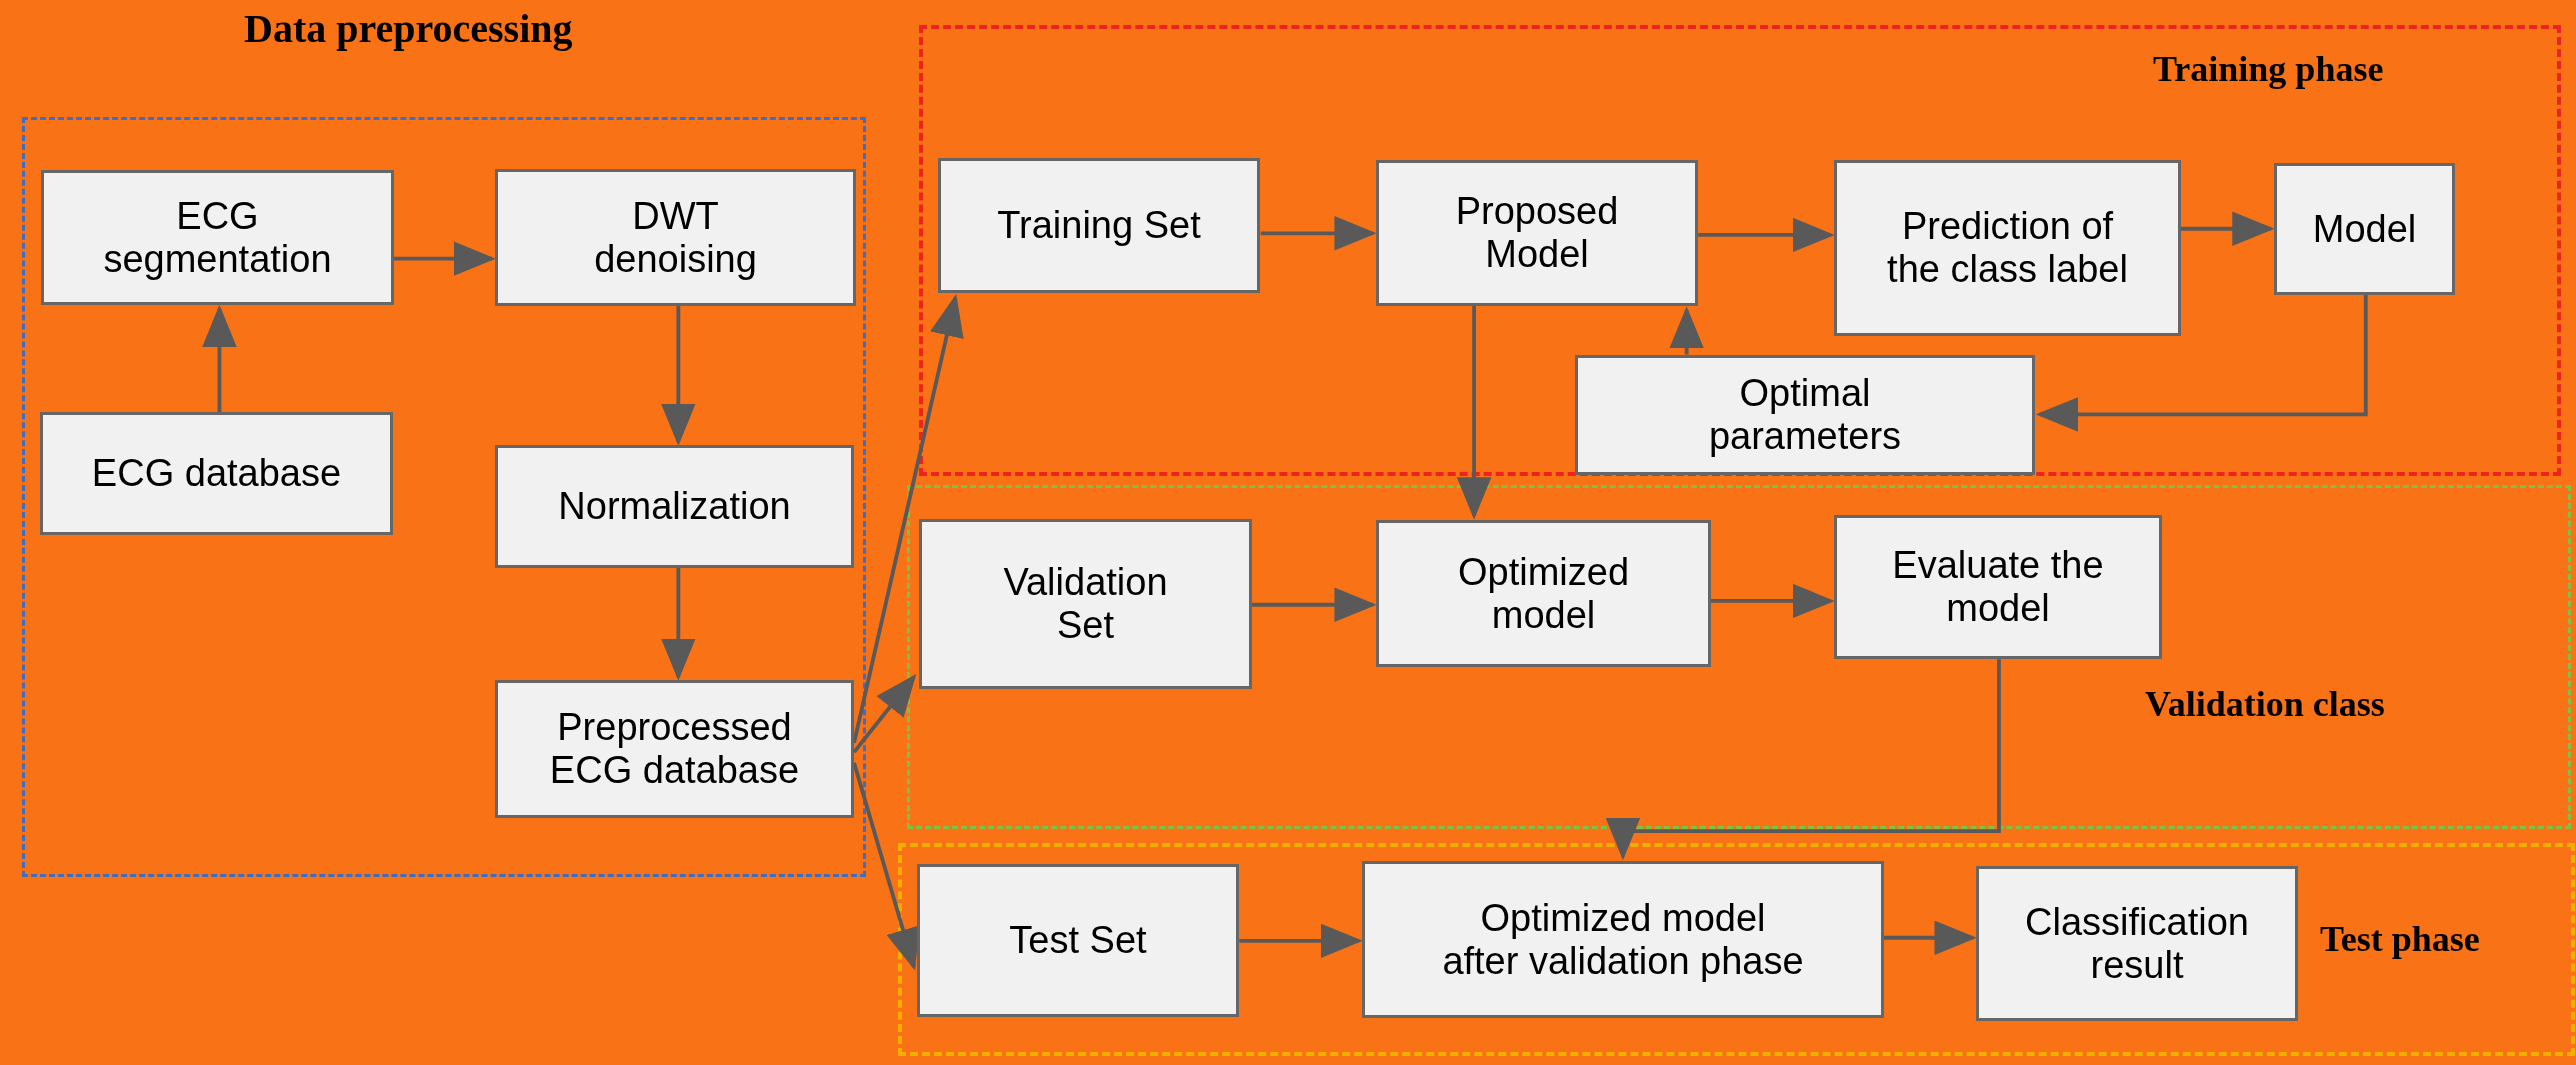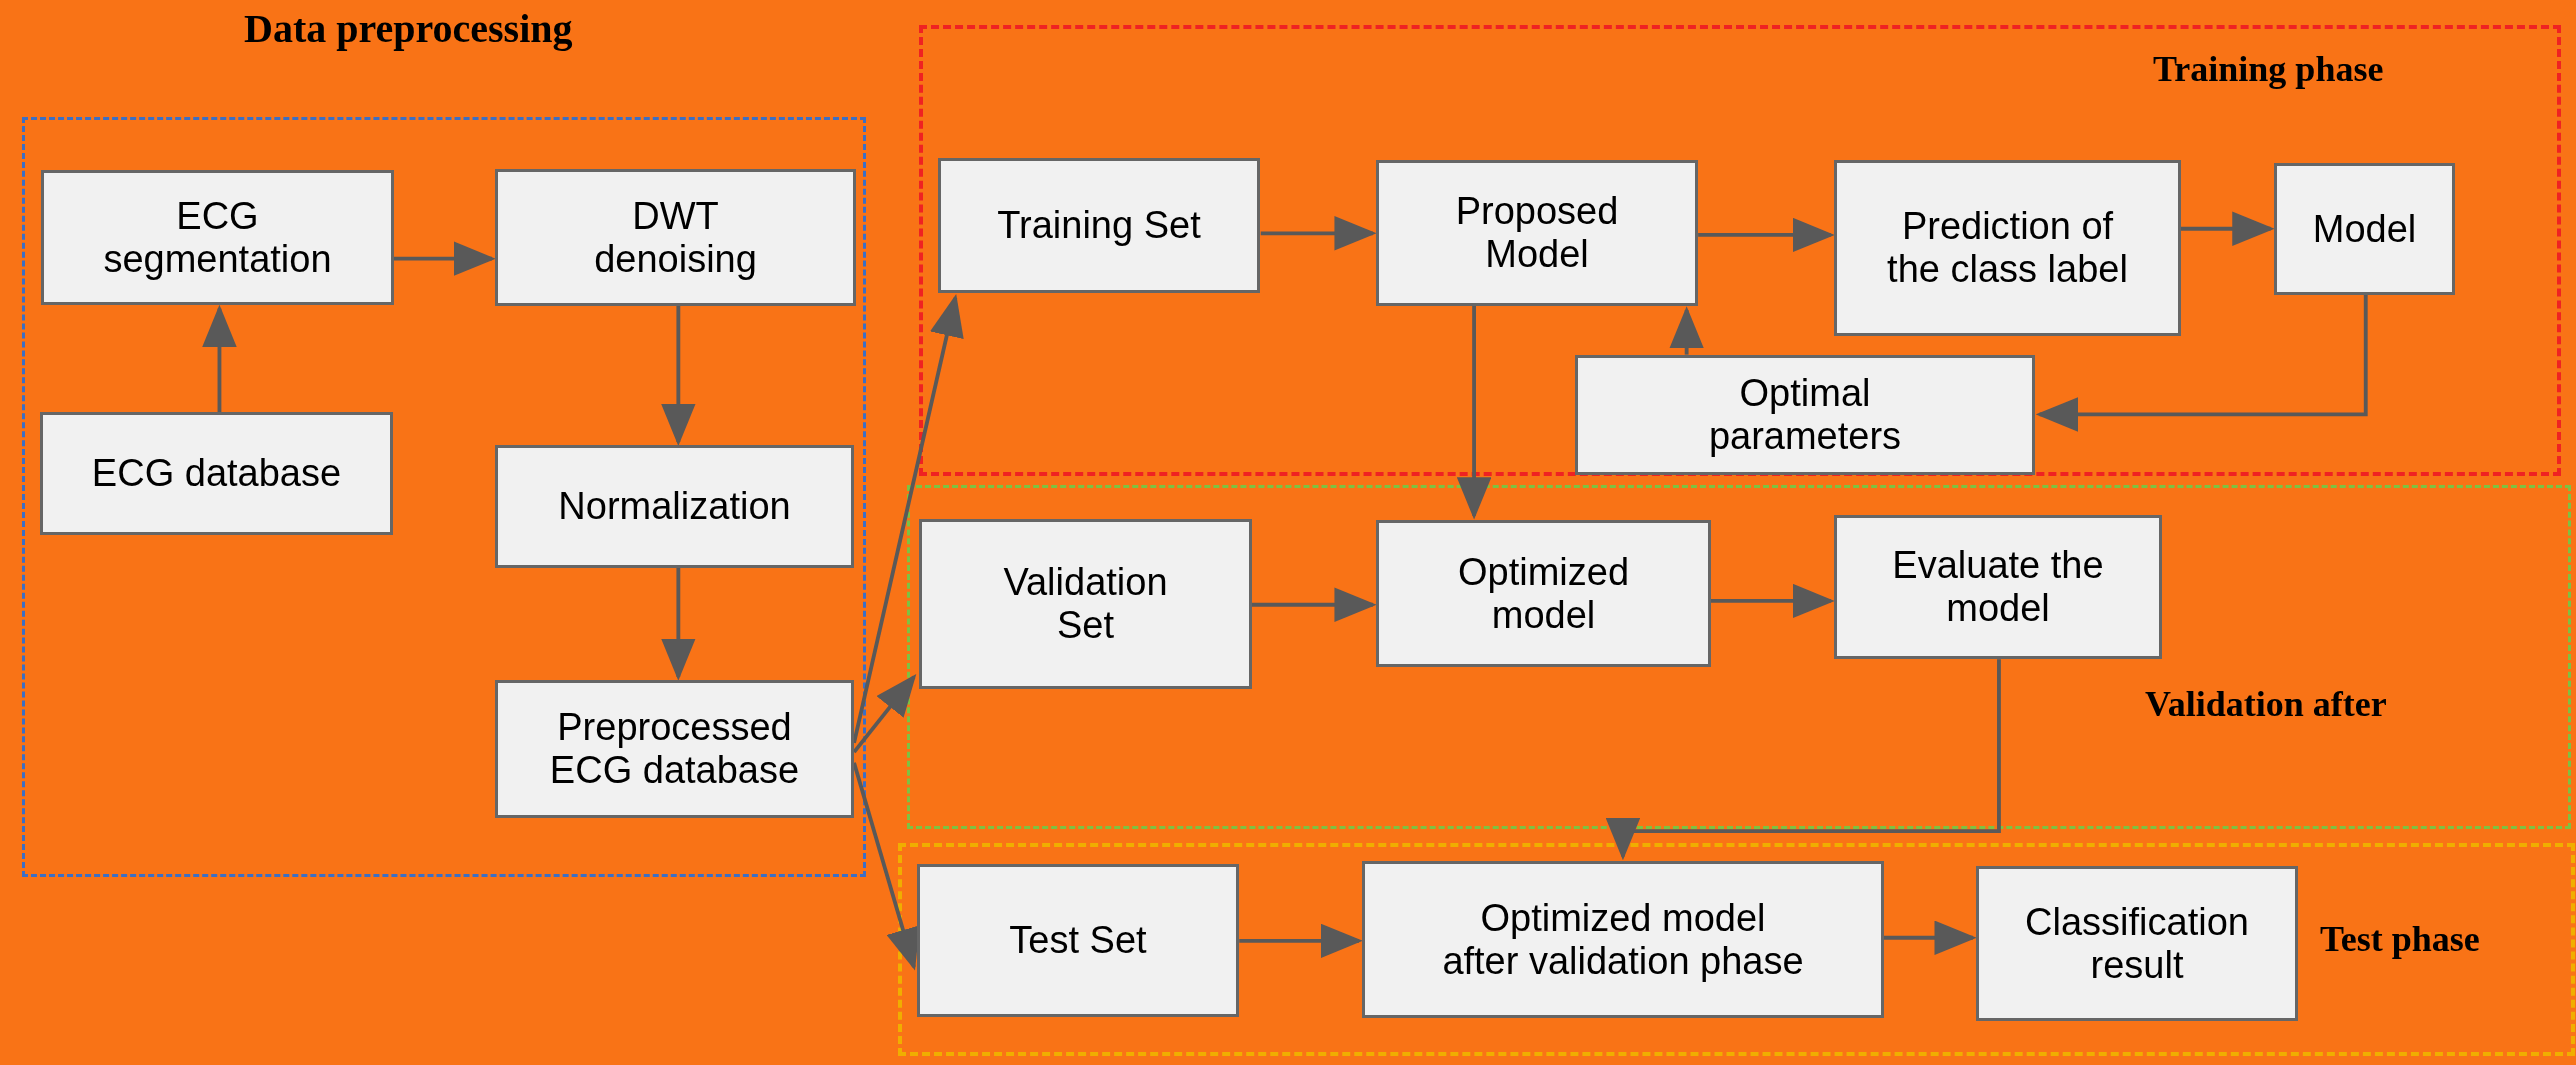--- a/index.html
+++ b/index.html
@@ -52,21 +52,21 @@
   <div class="phase-box phase-train" style="left:919px; top:24.6px; width:1642px; height:451px;"></div>
 
   <div class="phase-box phase-valid" style="left:907px; top:485px; width:1664px; height:344px;"></div>
 
   <div class="phase-box phase-test" style="left:898px; top:843px; width:1677px; height:213px;"></div>
 
   <div class="phase-title" style="left:244px; top:4.6px; font-size:40px;">Data preprocessing</div>
 
   <div class="phase-title" style="left:2153px; top:48px; font-size:36px;">Training phase</div>
 
-  <div class="phase-title" style="left:2145px; top:683px; font-size:36px;">Validation after</div>
+  <div class="phase-title" style="left:2145px; top:683px; font-size:36px;">Validation class</div>
 
   <div class="phase-title" style="left:2320px; top:918px; font-size:36px;">Test phase</div>
 
   <svg id="wires" viewBox="0 0 3357 1389">
     <defs>
       <marker id="ah" markerWidth="11" markerHeight="9" refX="10" refY="4.5" orient="auto" markerUnits="strokeWidth">
         <path d="M0,0 L11,4.5 L0,9 z" fill="#595959"></path>
       </marker>
     </defs>
     <g stroke="#595959" stroke-width="5" fill="none" marker-end="url(#ah)">

